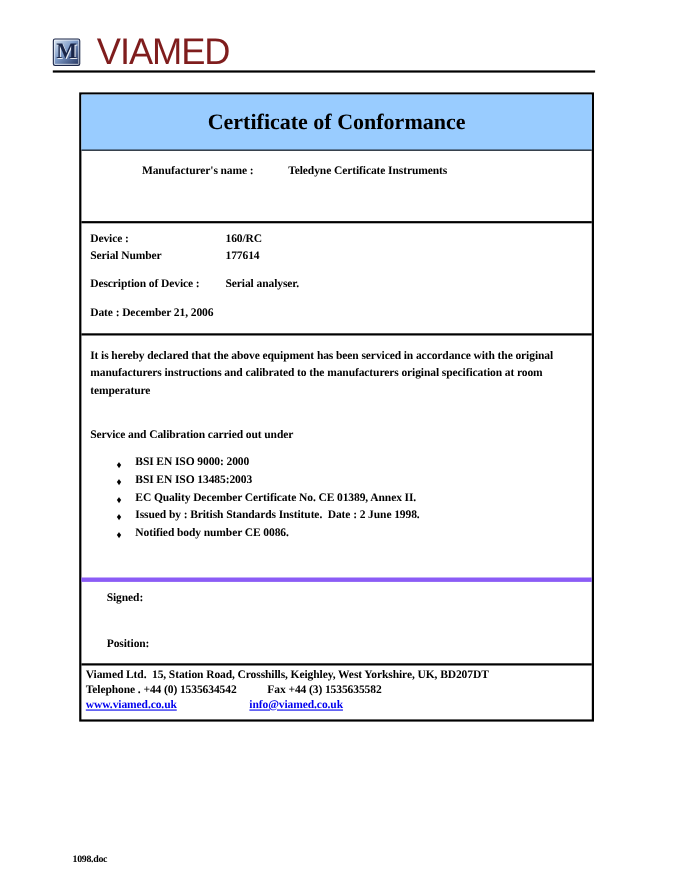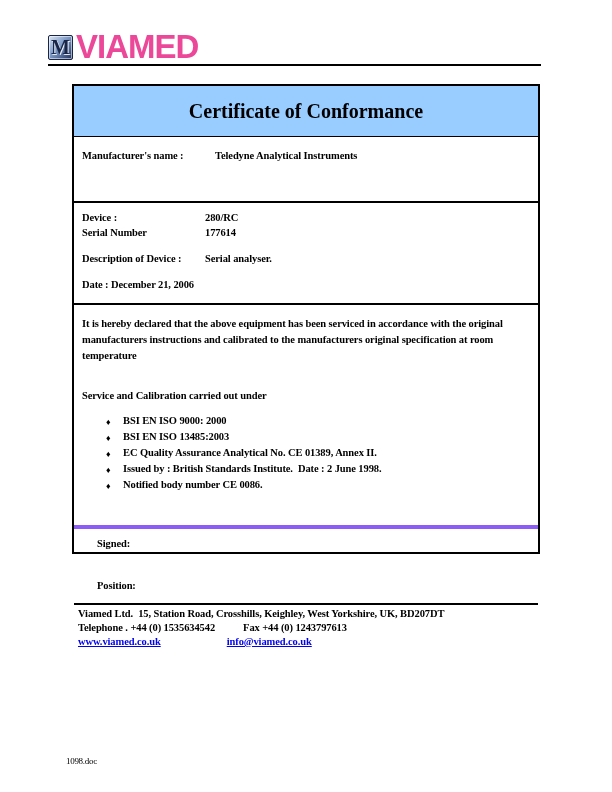--- a/index.html
+++ b/index.html
@@ -25,46 +25,47 @@
     border: 1px solid #1a2649;
     box-shadow: inset 0 0 0 1px rgba(255,255,255,0.55);
     display: flex; align-items: center; justify-content: center;
     font-family: "Liberation Serif", serif;
     font-size: 20px; font-weight: bold; color: #1a2649;
     text-shadow: 1px 1px 0 rgba(255,255,255,0.85);
     border-radius: 2px;
   }
   .logo-text {
     font-family: "Liberation Sans", "DejaVu Sans", sans-serif;
-    font-size: 33px; font-weight: bold; line-height: 26px;
-    color: #ec4899; letter-spacing: -1px;
+    font-size: 33px; font-weight: normal; line-height: 26px;
+    color: #7f1d1d; letter-spacing: -1px;
     transform: scaleY(1.02);
+    margin-left: 12px;
   }
   .logo-rule {
     position: absolute; left: 48px; top: 64px;
     width: 493px; height: 2px; background: #000;
   }
 
   
   .cert {
     position: absolute; left: 72px; top: 84px;
-    width: 468px; height: 470px;
+    width: 468px; height: 572px;
     border: 2px solid #000;
     background: #fff;
     font-size: 10.5px; letter-spacing: -0.1px;
   }
   .row-title {
     height: 51px; background: #99CCFF;
     border-bottom: 1px solid #000;
     display: flex; align-items: center; justify-content: center;
   }
   .cert-title { font-size: 20px; font-weight: bold; letter-spacing: 0; }
 
   .row-manufacturer { height: 64px; padding: 13px 8px 0 8px; }
-  .kv-label-wide { display: inline-block; min-width: 133px; }
+  .kv-label-wide { display: inline-block; min-width: 133px; margin-left: 47px; }
 
   .row-device { height: 102px; border-top: 2px solid #000; padding: 7px 8px 0 8px; line-height: 15px; }
   .kv-label { display: inline-block; min-width: 123px; }
   .gap-top { margin-top: 11px; }
 
   .row-declaration { height: 222px; border-top: 2px solid #000; padding: 11px 8px 0 8px; overflow: hidden; }
   .declaration-text { line-height: 16px; }
   .service-heading { margin-top: 26px; }
   .standards-list { list-style: none; margin-top: 12px; }
   .standards-list li { line-height: 16px; padding-left: 41px; position: relative; }
@@ -72,46 +73,46 @@
 
   .row-signed { height: 78px; border-top: 4px solid #8b5cf6; padding: 7px 20px 0 23px; line-height: 15px; }
   .position-label { display: block; margin-top: 27px; }
 
   .row-footer { height: 44px; border-top: 2px solid #000; padding: 2px 6px 0 4px; line-height: 14px; }
   .fax { margin-left: 28px; }
   .footer-links a { color: #0000EE; font-weight: bold; text-decoration: underline; }
   .email-link { margin-left: 38px; padding-left: 28px; }
 
   .doc-ref {
-    position: absolute; left: 66px; top: 756px;
-    font-size: 9px; font-weight: normal; letter-spacing: -0.3px;
+    position: absolute; left: 66px; top: 776px;
+    font-size: 9px; font-weight: bold; letter-spacing: -0.3px;
   }
 </style>
 </head>
 <body>
 
 <div class="logo">
   <div class="logo-mark">M</div>
   <div class="logo-text">VIAMED</div>
 </div>
 <div class="logo-rule"></div>
 
 <div class="cert">
 
   <div class="row-title">
     <span class="cert-title">Certificate of Conformance</span>
   </div>
 
   <div class="row-manufacturer">
-    <span class="kv-label-wide">Manufacturer's name :</span><span>Teledyne Analytical Instruments</span>
+    <span class="kv-label-wide">Manufacturer's name :</span><span>Teledyne Certificate Instruments</span>
   </div>
 
   <div class="row-device">
     <div>
-      <span class="kv-label">Device :</span><span>280/RC</span>
+      <span class="kv-label">Device :</span><span>160/RC</span>
     </div>
     <div>
       <span class="kv-label">Serial Number</span><span>177614</span>
     </div>
     <div class="gap-top">
       <span class="kv-label">Description of Device :</span><span>Serial analyser.</span>
     </div>
     <div class="gap-top">Date : December 21, 2006</div>
   </div>
 
@@ -122,42 +123,42 @@
         <li>
         <span class="bullet">♦</span>
         <span class="pre">BSI EN ISO 9000: 2000</span>
       </li>
         <li>
         <span class="bullet">♦</span>
         <span class="pre">BSI EN ISO 13485:2003</span>
       </li>
         <li>
         <span class="bullet">♦</span>
-        <span class="pre">EC Quality Assurance Analytical No. CE 01389, Annex II.</span>
+        <span class="pre">EC Quality December Certificate No. CE 01389, Annex II.</span>
       </li>
         <li>
         <span class="bullet">♦</span>
         <span class="pre">Issued by : British Standards Institute.  Date : 2 June 1998.</span>
       </li>
         <li>
         <span class="bullet">♦</span>
         <span class="pre">Notified body number CE 0086.</span>
       </li>
       </ul>
   </div>
 
   <div class="row-signed">
     <span>Signed:</span>
     <span class="position-label">Position:</span>
   </div>
 
   <div class="row-footer">
     <div class="pre">Viamed Ltd.  15, Station Road, Crosshills, Keighley, West Yorkshire, UK, BD207DT</div>
     <div>
-      <span>Telephone . +44 (0) 1535634542</span><span class="fax">Fax +44 (0) 1243797613</span>
+      <span>Telephone . +44 (0) 1535634542</span><span class="fax">Fax +44 (3) 1535635582</span>
     </div>
     <div class="footer-links">
       <a href="#">www.viamed.co.uk</a><a href="#" class="email-link">info@viamed.co.uk</a>
     </div>
   </div>
 
 </div>
 
 <div class="doc-ref">1098.doc</div>
 

